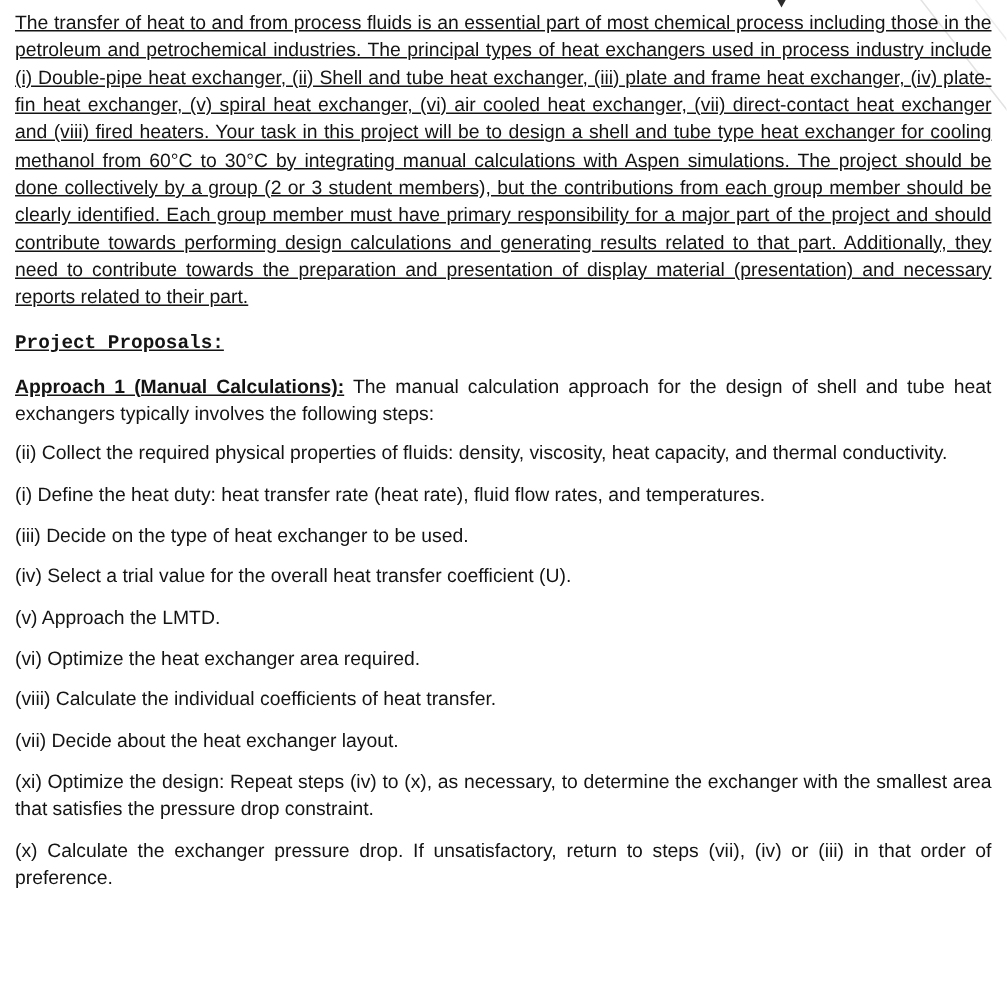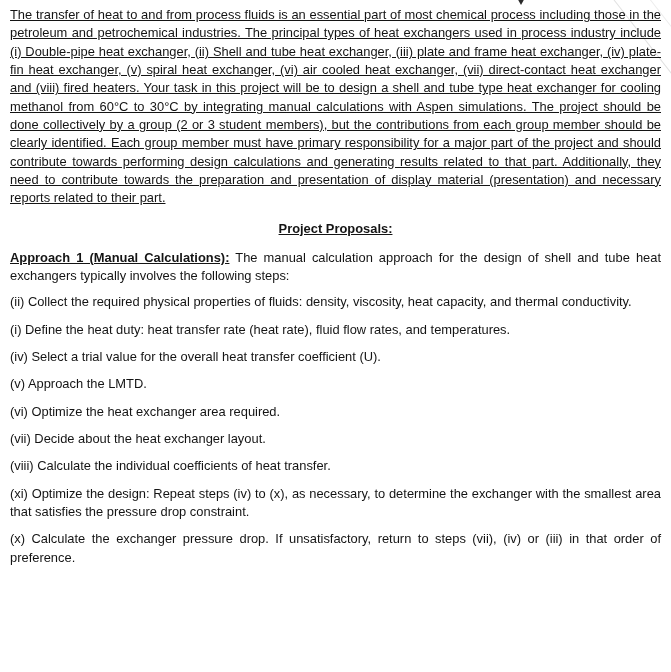--- a/index.html
+++ b/index.html
@@ -25,22 +25,23 @@
     margin: 0 0 8px 0;
     text-align: justify;
   }
   .intro {
     margin-bottom: 13px;
     text-decoration: underline;
   }
   .section-heading {
     font-weight: bold;
     text-decoration: underline;
-    text-align: center;
+    text-align: left;
     margin-bottom: 10px;
+    font-family: Liberation Mono, monospace;
   }
   .bold-underline {
     font-weight: bold;
     text-decoration: underline;
   }
   .step {
     margin-bottom: 9px;
   }
   
   .corner-line {
@@ -85,21 +86,22 @@
 <div class="page">
 
   <p class="para intro">The transfer of heat to and from process fluids is an essential part of most chemical process including those in the petroleum and petrochemical industries. The principal types of heat exchangers used in process industry include (i) Double-pipe heat exchanger, (ii) Shell and tube heat exchanger, (iii) plate and frame heat exchanger, (iv) plate-fin heat exchanger, (v) spiral heat exchanger, (vi) air cooled heat exchanger, (vii) direct-contact heat exchanger and (viii) fired heaters. Your task in this project will be to design a shell and tube type heat exchanger for cooling methanol from 60°C to 30°C by integrating manual calculations with Aspen simulations.  The project should be done collectively by a group (2 or 3 student members), but the contributions from each group member should be clearly identified. Each group member must have primary responsibility for a major part of the project and should contribute towards performing design calculations and generating results related to that part. Additionally, they need to contribute towards the preparation and presentation of display material (presentation) and necessary reports related to their part.</p>
 
   <p class="para section-heading">Project Proposals:</p>
 
   <p class="para"><span class="bold-underline">Approach 1 (Manual Calculations):</span> <span>The manual calculation approach for the design of shell and tube heat exchangers typically involves the following steps:</span></p>
 
   <p class="para step">(ii) Collect the required physical properties of fluids: density, viscosity, heat capacity, and thermal conductivity.</p>
   <p class="para step">(i) Define the heat duty: heat transfer rate (heat rate), fluid flow rates, and temperatures.</p>
+  <p class="para step">(iii) Decide on the type of heat exchanger to be used.</p>
   <p class="para step">(iv) Select a trial value for the overall heat transfer coefficient (U).</p>
   <p class="para step">(v) Approach the LMTD.</p>
   <p class="para step">(vi) Optimize the heat exchanger area required.</p>
+  <p class="para step">(viii) Calculate the individual coefficients of heat transfer.</p>
   <p class="para step">(vii) Decide about the heat exchanger layout.</p>
-  <p class="para step">(viii) Calculate the individual coefficients of heat transfer.</p>
   <p class="para step">(xi) Optimize the design: Repeat steps (iv) to (x), as necessary, to determine the exchanger with the smallest area that satisfies the pressure drop constraint.</p>
   <p class="para step">(x) Calculate the exchanger pressure drop. If unsatisfactory, return to steps (vii), (iv) or (iii) in that order of preference.</p>
 
 </div>
 
 </body></html>

